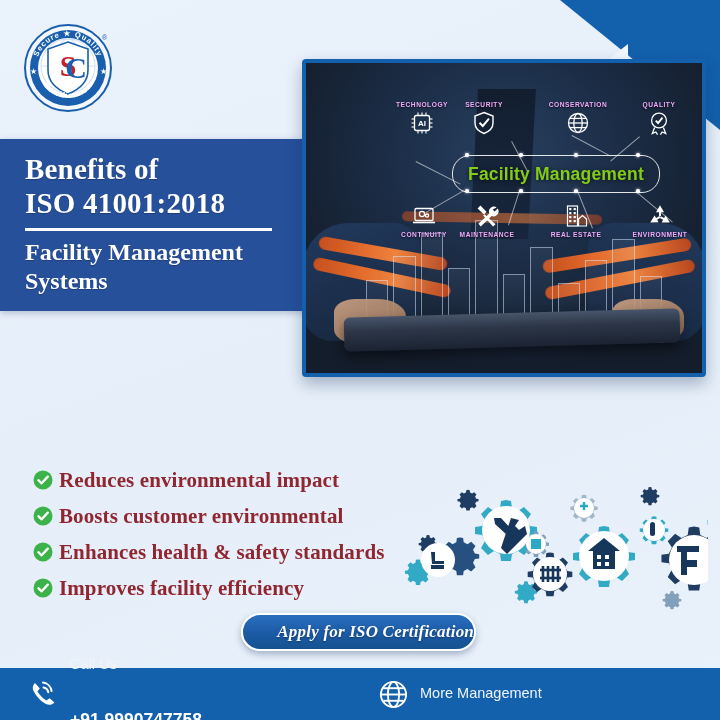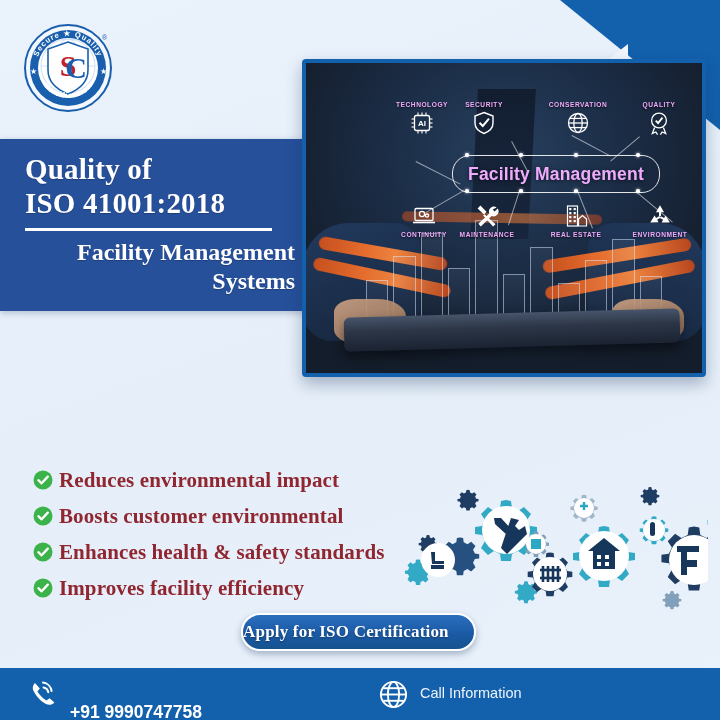--- a/index.html
+++ b/index.html
@@ -25,21 +25,21 @@
 
   
   .headline{position:absolute;left:0;top:139px;width:311px;height:172px;
     background:#27509b;box-shadow:0 2px 7px rgba(16,40,80,.26);}
   .headline .inner{padding:14px 16px 0 25px;}
   .hl-line{font-family:"Liberation Serif", serif;font-weight:bold;color:#ffffff;
     font-size:29px;line-height:1.16;letter-spacing:.2px;
     text-shadow:0 1px 1px rgba(0,0,0,.22);}
   .hl-rule{width:247px;height:3px;background:#ffffff;margin:8px 0 7px 0;}
   .hl-sub{font-family:"Liberation Serif", serif;font-weight:bold;color:#ffffff;
-    font-size:24px;line-height:1.2;text-shadow:0 1px 1px rgba(0,0,0,.22);text-align:right;}
+    font-size:24px;line-height:1.2;text-shadow:0 1px 1px rgba(0,0,0,.22);}
 
   
   .photo{position:absolute;left:302px;top:59px;width:396px;height:310px;
     border:4px solid #1360ac;border-radius:4px;overflow:hidden;
     box-shadow:0 7px 16px rgba(20,50,90,.33);background:#16202f;}
   .photo-bg{position:absolute;inset:0;
     background:
       radial-gradient(ellipse 60% 70% at 50% 30%, #27405f 0%, #1b2c45 52%, #141d2b 100%),
       linear-gradient(100deg,#101722 0%,#1c2c44 26%,#24395a 50%,#1a2840 78%,#0e1520 100%);}
   
@@ -77,21 +77,21 @@
   .info{position:absolute;inset:0;}
   .node{position:absolute;text-align:center;color:#f0abfc;}
   .node .lab{font-size:6.6px;font-weight:bold;letter-spacing:.55px;
     text-shadow:0 1px 2px rgba(0,0,0,.75);white-space:nowrap;}
   .node .ico{width:26px;height:26px;margin:2px auto 0;}
   .node.below .ico{margin:0 auto 2px;}
   .node svg{display:block;width:100%;height:100%;}
   .fm-pill{position:absolute;left:146px;top:92px;width:206px;height:36px;
     border:1.6px solid rgba(255,255,255,.88);border-radius:18px;
     display:flex;align-items:center;justify-content:center;
-    color:#f0abfc;font-size:17.5px;font-weight:bold;letter-spacing:.2px;
+    color:#84cc16;font-size:17.5px;font-weight:bold;letter-spacing:.2px;
     text-shadow:0 1px 4px rgba(0,0,0,.6);}
   .link{position:absolute;background:rgba(255,255,255,.55);height:1px;
     transform-origin:0 0;}
   .dot{position:absolute;width:3.6px;height:3.6px;border-radius:50%;
     background:#ffffff;box-shadow:0 0 3px rgba(255,255,255,.9);}
   
   .skyline{position:absolute;left:60px;right:40px;bottom:56px;height:96px;
     display:flex;align-items:flex-end;gap:5px;opacity:.62;}
   .bld{flex:1;border:1px solid rgba(220,235,255,.85);border-bottom:none;
     background:linear-gradient(180deg,rgba(180,210,245,.12),rgba(180,210,245,.02));}
@@ -112,22 +112,22 @@
     color:#8f2630;letter-spacing:.1px;}
 
   
   .gears{position:absolute;left:398px;top:452px;width:310px;height:160px;}
   .gears svg{display:block;width:100%;height:100%;}
 
   
   .cta{position:absolute;left:241px;top:613px;width:231px;height:34px;
     background:linear-gradient(180deg,#2a6fbe 0%,#1b5aa5 55%,#16528f 100%);
     border:2.5px solid #ffffff;border-radius:19px;
-    display:flex;align-items:center;justify-content:flex-start;
-    box-shadow:0 3px 7px rgba(20,50,90,.34);cursor:pointer;}
+    display:flex;align-items:center;justify-content:flex-end;
+    box-shadow:0 3px 7px rgba(20,50,90,.34);cursor:pointer;font-style:italic;}
   .cta span{font-family:"Liberation Serif", serif;font-weight:bold;
     font-size:17px;color:#ffffff;letter-spacing:.2px;
     text-shadow:0 1px 2px rgba(0,0,0,.35);}
 
   
   .footer{position:absolute;left:0;bottom:0;width:720px;height:52px;
     background:#1360ac;display:flex;align-items:center;}
   .fcol{display:flex;align-items:center;gap:11px;}
   .fcol.a{margin-left:28px;width:340px;}
   .fcol.b{margin-left:10px;}
@@ -167,21 +167,21 @@
         <text><textPath href="#arcBot" startOffset="50%" text-anchor="middle">Certification</textPath></text>
       </g>
       <text x="8" y="52" font-size="8" fill="#ffffff">★</text>
       <text x="78" y="52" font-size="8" fill="#ffffff">★</text>
       <text x="80" y="18" font-size="7" fill="#1a5fae">®</text>
     </svg>
   </div>
 
   <div class="headline">
     <div class="inner">
-      <div class="hl-line">Quality of</div>
+      <div class="hl-line">Benefits of</div>
       <div class="hl-line">ISO 41001:2018</div>
       <div class="hl-rule"></div>
       <div class="hl-sub">Facility Management Systems</div>
     </div>
   </div>
 
   <div class="photo">
     <div class="photo-bg"></div>
     <div class="shoulder"></div>
     <div class="collar"></div>
@@ -457,32 +457,33 @@
       <span class="ficon">
         <svg viewBox="0 0 31 31">
           <path d="M7 4 C5 6 4 9 5.6 12 C8 17 12.5 22 18 25 C21 26.6 24.5 25.6 26.4 23.4 L21.6 19.2 L18.4 21.6 C15 19.6 11.4 16 9.4 12.6 L11.8 9.4 Z" fill="#ffffff"></path>
           <g fill="none" stroke="#ffffff" stroke-width="2" stroke-linecap="round">
             <path d="M15 3.6 a10 10 0 0 1 8.6 8.4"></path>
             <path d="M15.5 8.4 a6 6 0 0 1 4.8 4.8"></path>
           </g>
         </svg>
       </span>
       <div>
+        <div class="fsmall">Call Us</div>
         <div class="fbig">+91 9990747758</div>
       </div>
     </div>
     <div class="fcol b">
       <span class="ficon">
         <svg viewBox="0 0 31 31" fill="none" stroke="#ffffff" stroke-width="1.9">
           <circle cx="15.5" cy="15.5" r="12.6"></circle>
           <ellipse cx="15.5" cy="15.5" rx="5.6" ry="12.6"></ellipse>
           <line x1="2.9" y1="15.5" x2="28.1" y2="15.5"></line>
           <line x1="5.2" y1="9.2" x2="25.8" y2="9.2"></line>
           <line x1="5.2" y1="21.8" x2="25.8" y2="21.8"></line>
         </svg>
       </span>
       <div>
-        <div class="fsmall">Call Information</div>
+        <div class="fsmall">More Management</div>
       </div>
     </div>
   </div>
 
 </div>
 
 </body></html>

